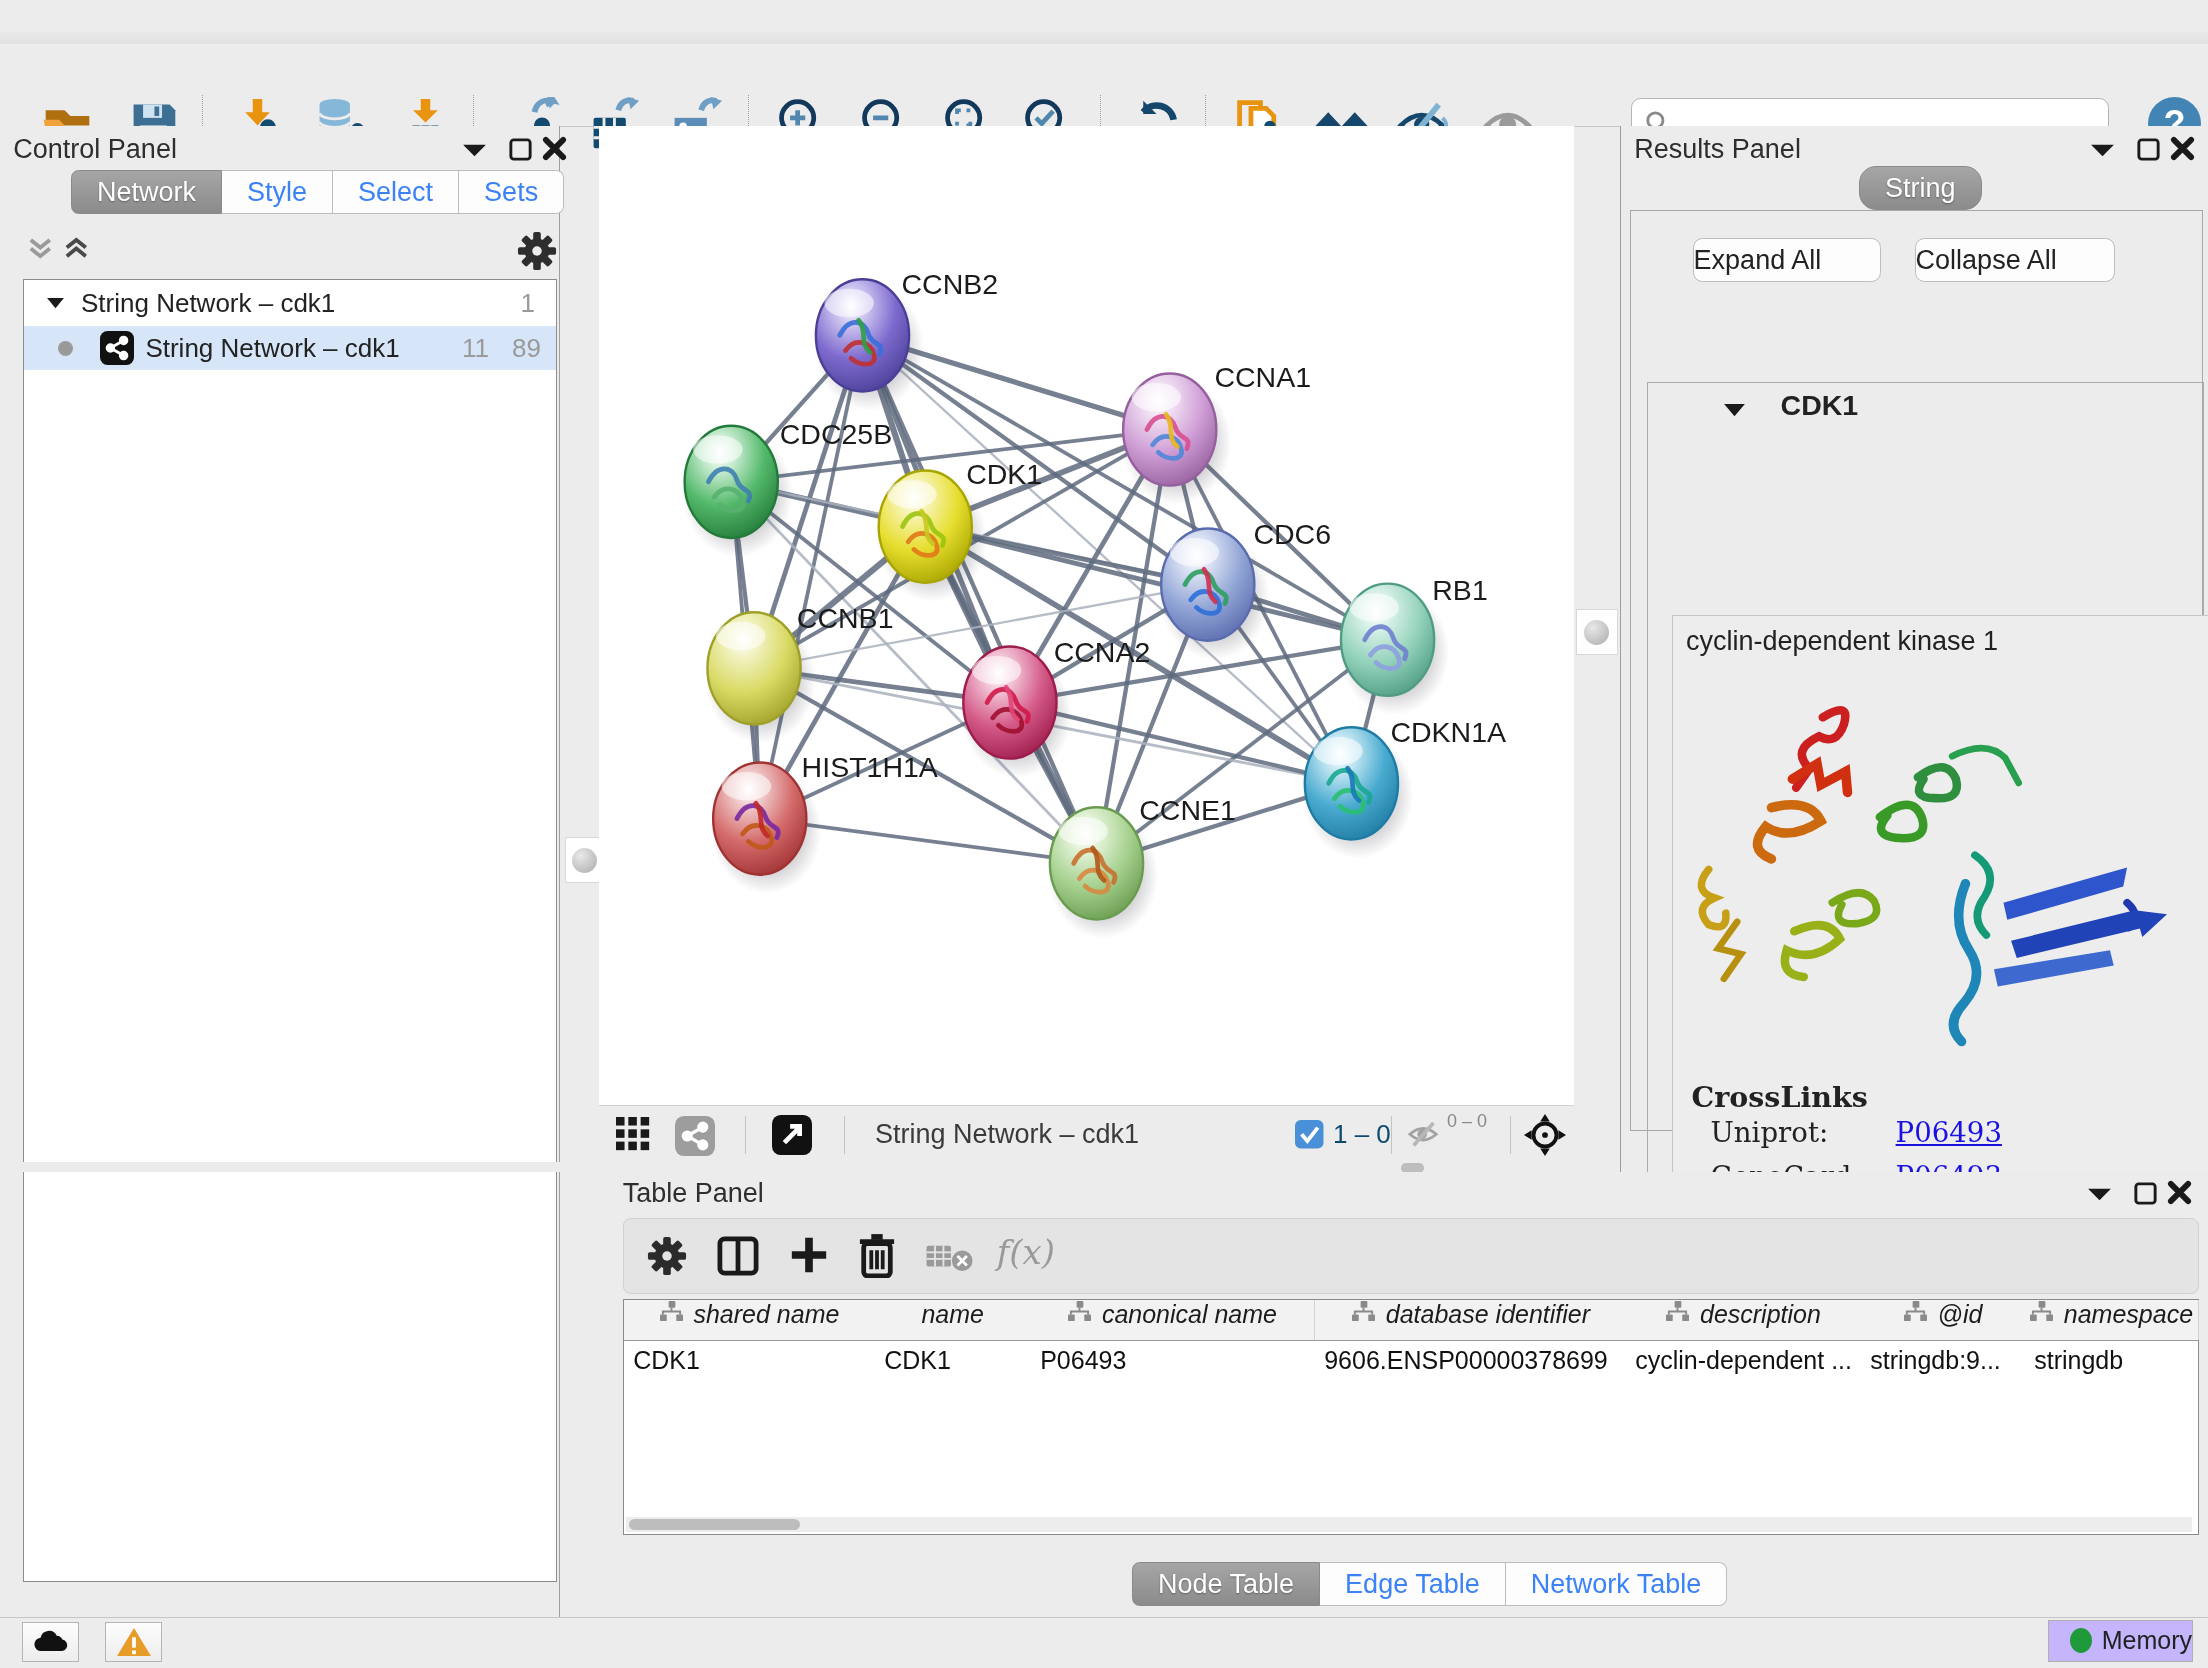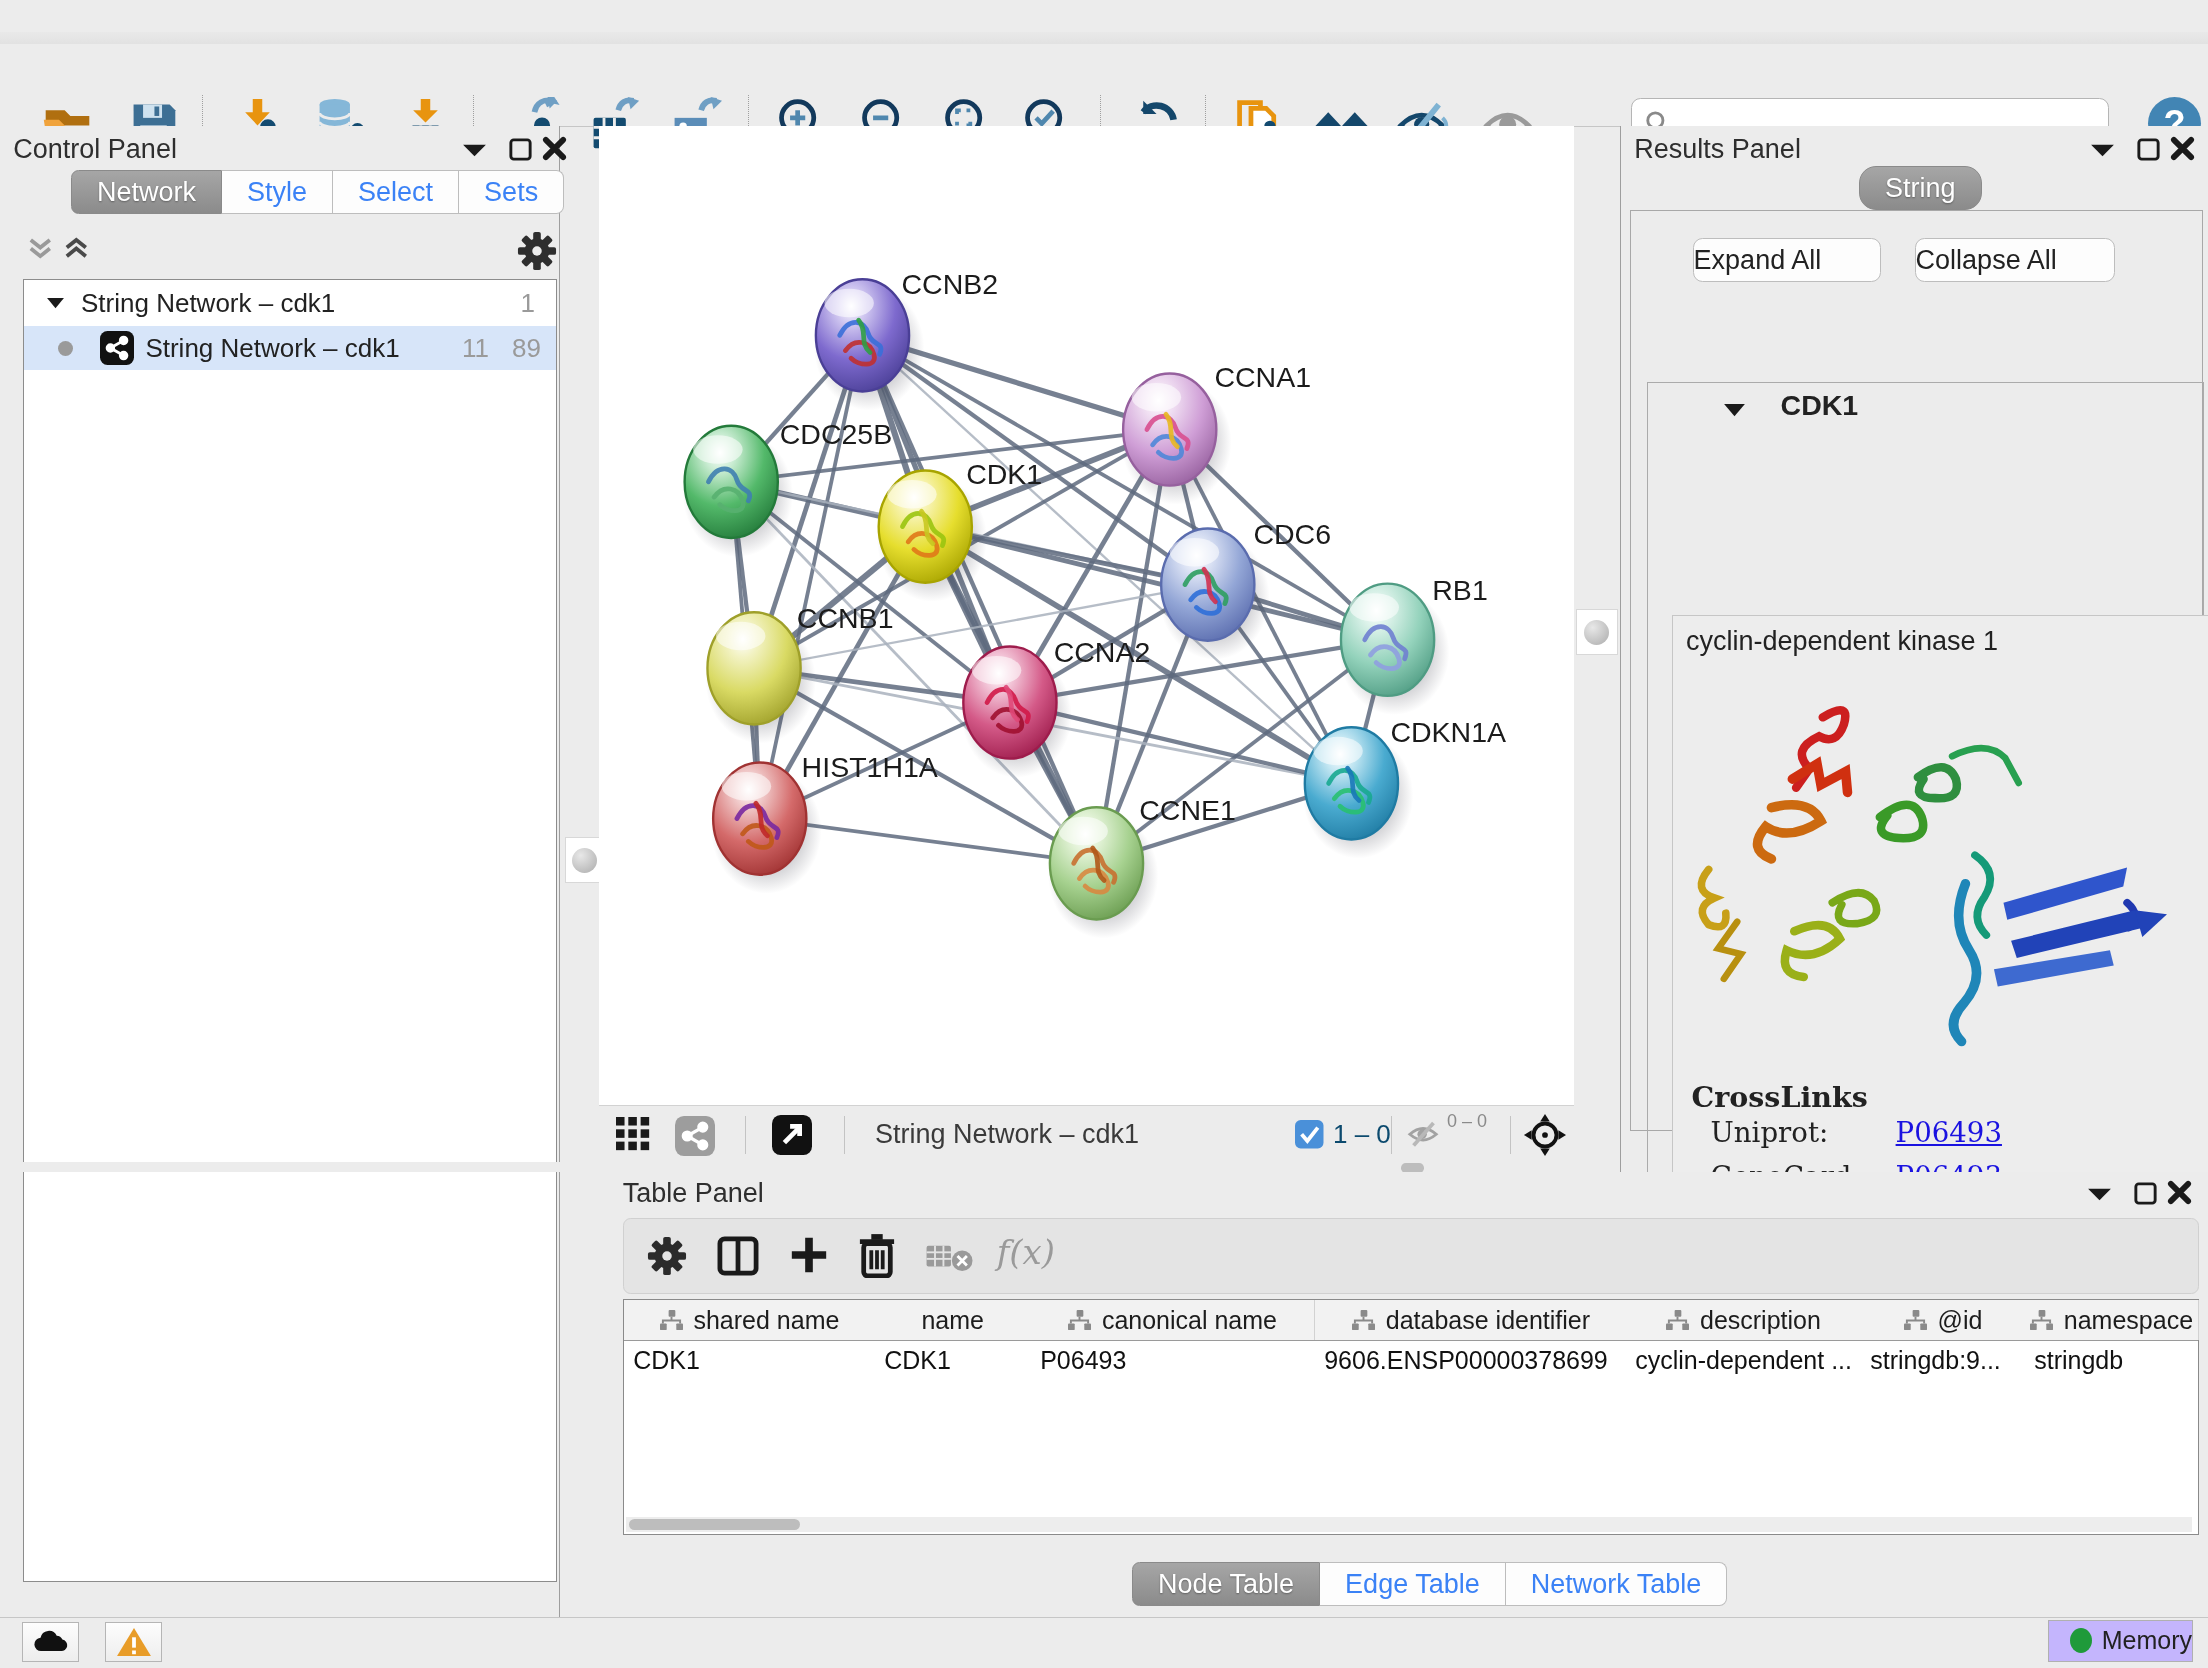--- a/index.html
+++ b/index.html
@@ -50,21 +50,21 @@
   #rp-section{left:16px;top:171px;width:555px;height:820px;border:1.9px solid #ababab;}
   #rp-inner{left:24px;top:232px;width:540px;height:751px;border:1px solid #c6c6c6;background:#ededed;}
   .serif{font-family:"DejaVu Serif","Liberation Serif",serif;}
   .xl-row{position:absolute;font-size:27.6px;}
   .xl-link{color:#1a12e0;text-decoration:underline;}
   
   #table-panel{left:616px;top:1172px;width:1592px;height:440px;background:#ececec;}
   #tp-toolbar{left:6.7px;top:46px;width:1574px;height:74px;background:#e4e4e4;border:1px solid #d0d0d0;border-radius:7.6px;}
   #tp-table{left:6.7px;top:127px;width:1574px;height:234px;background:#fff;border:1.9px solid #8a8a8a;}
   .th{position:absolute;top:0;height:40px;background:#f2f2f2;border-right:1px solid #d2d2d2;
-      display:flex;align-items:center;justify-content:center;gap:9.5px;font-size:25px;color:#1c1c1c;overflow:hidden;}
+      display:flex;justify-content:center;gap:9.5px;font-size:25px;color:#1c1c1c;overflow:hidden;font-style:italic;}
   .td{position:absolute;top:40px;height:40px;font-size:25px;color:#111;display:flex;align-items:center;
       padding-left:9.5px;box-sizing:border-box;overflow:hidden;white-space:nowrap;}
   #tp-scroll{position:absolute;left:1.9px;bottom:1.9px;width:1566px;height:15px;background:#ededed;}
   #tp-thumb{position:absolute;left:3.8px;top:1.9px;width:171px;height:11.4px;border-radius:5.7px;background:#bdbdbd;}
   
   #status-bar{left:0;top:1617px;width:2208px;height:51px;background:#ececec;border-top:1.9px solid #c6c6c6;}
   .sb-btn{position:absolute;top:3.8px;width:55px;height:38px;background:linear-gradient(#fdfdfd,#ededed);
       border:1.9px solid #b5b5b5;display:flex;align-items:center;justify-content:center;}
   #memory-btn{position:absolute;top:1.9px;left:2048px;width:143px;height:40px;background:#c4b5fd;border:1.9px solid #b0b0b0;
       display:flex;align-items:center;gap:9.5px;font-size:25px;}

